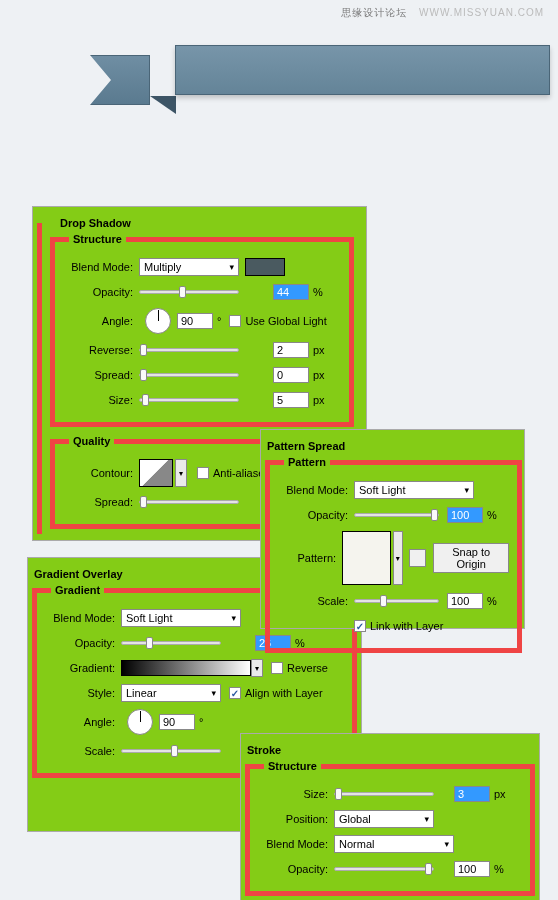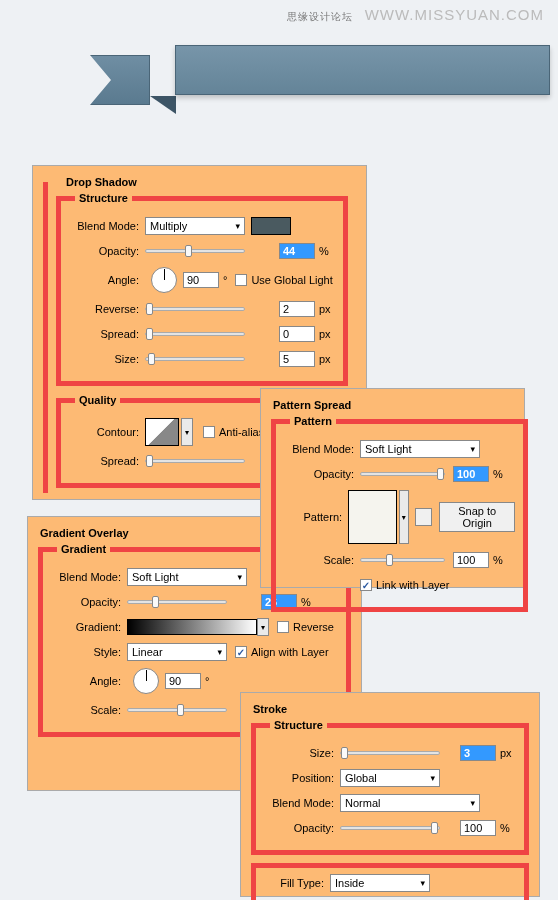--- a/index.html
+++ b/index.html
@@ -16,21 +16,21 @@
   position: absolute;
   top: 6px;
   right: 14px;
   font-size: 10px;
   color: #777;
   letter-spacing: 1px;
 }
 .watermark-url {
   color: #bbb;
   margin-left: 8px;
-  font-size: 15px;
+  font-size: 10px;
 }
 .ribbon-tail {
   position: absolute;
   left: 90px;
   top: 55px;
   width: 60px;
   height: 50px;
   background: linear-gradient(#6f8ea3, #5a7a8f);
   clip-path: polygon(0 0, 100% 0, 100% 100%, 0 100%, 35% 50%);
   box-shadow: 0 3px 5px rgba(0,0,0,0.25);
@@ -50,23 +50,24 @@
   position: absolute;
   left: 150px;
   top: 96px;
   width: 26px;
   height: 18px;
   background: #3d5566;
   clip-path: polygon(0 0, 100% 0, 100% 100%);
 }
 .panel {
   position: absolute;
-  background: #fdba74;
+  background: #84cc16;
   border: 1px solid #aaa;
-  padding: 6px 10px 10px;
+  padding: 6px 4px 10px;
+  margin-top: 41px;
 }
 fieldset {
   border: 5px solid #ef4444;
   margin: 4px 0 8px;
   padding: 8px 8px 8px 8px;
   position: relative;
 }
 legend {
   font-size: 11px;
   padding: 0 4px;
@@ -131,21 +132,20 @@
   width: 36px;
   height: 16px;
   border: 1px solid #888;
   background: #fff;
   padding: 0 3px;
   font-size: 11px;
 }
 .numfield.sel {
   background: #3399ff;
   color: #fff;
-  font-weight: bold;
 }
 .unit { margin-left: 4px; }
 .angle-dial {
   width: 26px; height: 26px;
   border: 1px solid #888;
   border-radius: 50%;
   background: #fff;
   position: relative;
   margin: 0 6px;
 }
@@ -422,21 +422,21 @@
         <span class="unit">px</span>
       </div>
       <div class="row">
         <span class="lbl">Position:</span>
         <span class="select" style="width:80px">
             <span>Global</span>
           </span>
       </div>
       <div class="row">
         <span class="lbl">Blend Mode:</span>
-        <span class="select" style="width:140px">
+        <span class="select" style="width:120px">
             <span>Normal</span>
           </span>
       </div>
       <div class="row">
         <span class="lbl">Opacity:</span>
         <span class="slider-track">
             <span class="slider-thumb" style="left:92%"></span>
           </span>
         <span style="width:20px"></span>
         <input class="numfield" value="100" style="">

